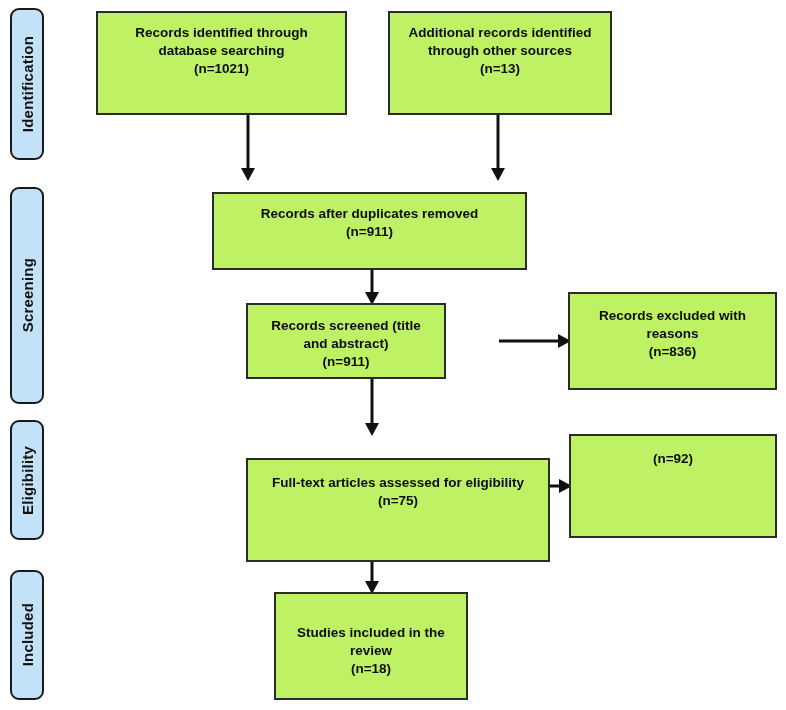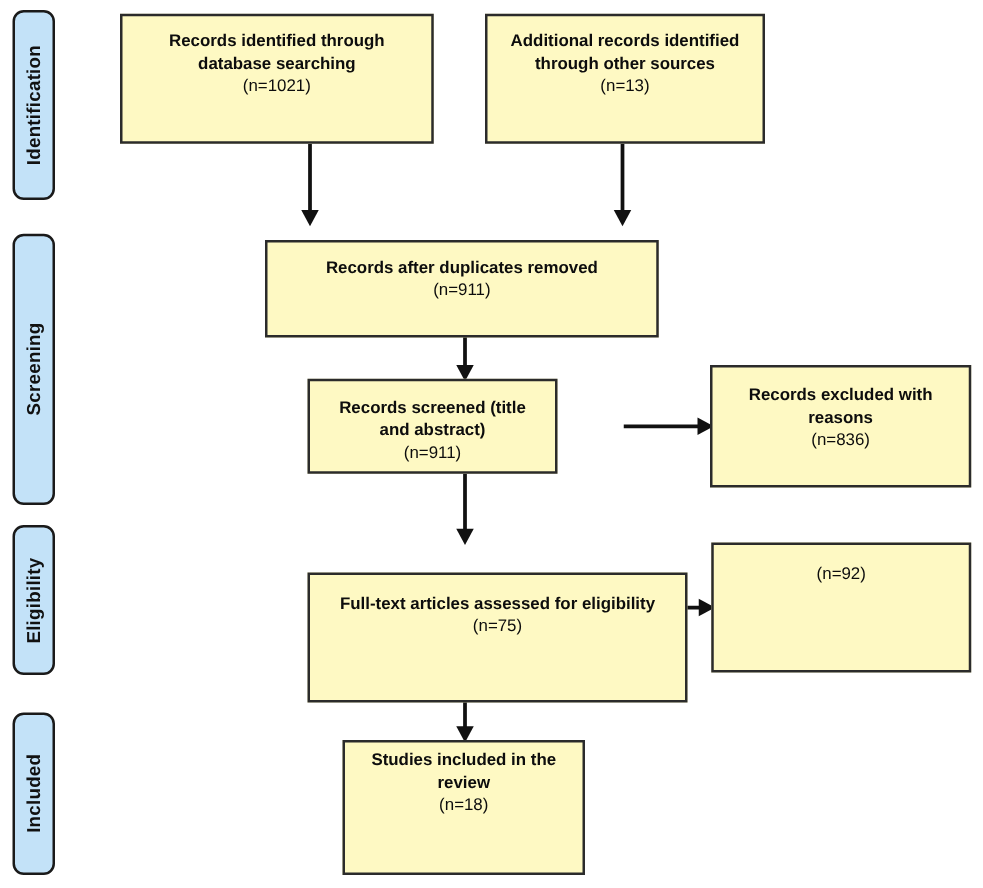--- a/index.html
+++ b/index.html
@@ -38,38 +38,38 @@
     font-weight: bold;
     color: #111111;
     letter-spacing: 0.2px;
     white-space: nowrap;
     line-height: 1;
   }
 
   
   .flow-box {
     position: absolute;
-    background: #fef9c3;
+    background: #bef264;
     border: 2px solid #2b2b2b;
     box-sizing: border-box;
     display: flex;
     flex-direction: column;
     align-items: center;
     padding: 11px 10px 0 10px;
   }
   .flow-box .box-title {
     font-size: 13.5px;
     font-weight: bold;
     color: #0d0d0d;
     text-align: center;
     line-height: 1.32;
   }
   .flow-box .box-count {
     font-size: 13.5px;
-    font-weight: normal;
+    font-weight: bold;
     color: #0d0d0d;
     text-align: center;
     line-height: 1.32;
   }
 
   
   .connector {
     position: absolute;
     pointer-events: none;
   }
@@ -166,18 +166,18 @@
 
   <div class="flow-box" style="left:246px; top:458px; width:304px; height:104px; padding-top:14px;">
     <div class="box-title">Full-text articles assessed for eligibility</div>
     <div class="box-count">(n=75)</div>
   </div>
 
   <div class="flow-box" style="left:569px; top:434px; width:208px; height:104px; padding-top:14px;">
     <div class="box-count">(n=92)</div>
   </div>
 
-  <div class="flow-box" style="left:274px; top:592px; width:194px; height:108px; padding-top:5px;">
+  <div class="flow-box" style="left:274px; top:592px; width:194px; height:108px; padding-top:30px;">
     <div class="box-title">Studies included in the review</div>
     <div class="box-count">(n=18)</div>
   </div>
 
 </div>
 
 </body></html>

